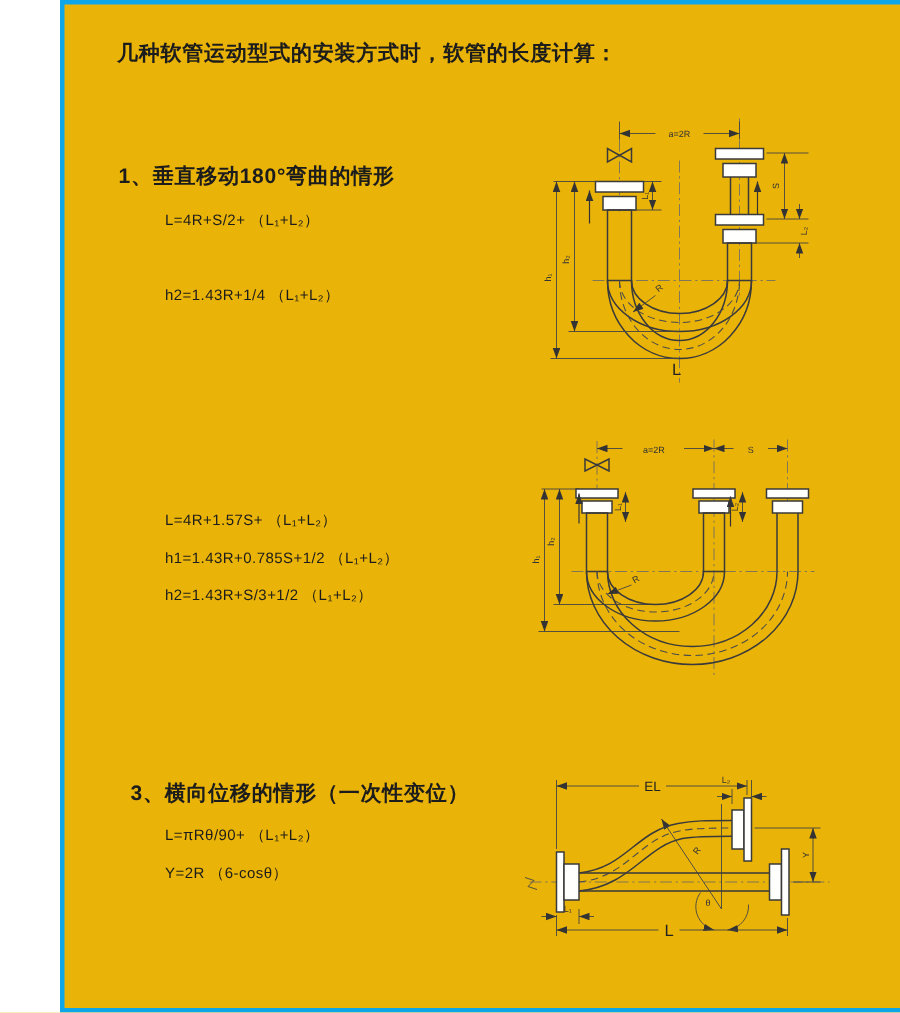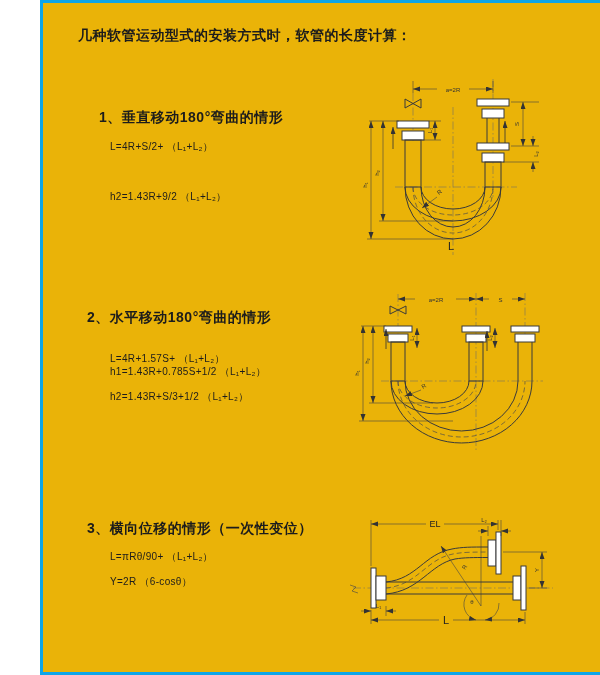--- a/index.html
+++ b/index.html
@@ -18,23 +18,23 @@
   .arr {stroke:#333;stroke-width:.8;fill:none;}
   .dimtxt{font-size:6px;fill:#333;}
 </style>
 </head>
 <body>
 
 <div class="page">
 
   <div class="title">几种软管运动型式的安装方式时，软管的长度计算：</div>
 
-  <div class="heading" style="left:56px;top:106px">1、垂直移动180°弯曲的情形</div>
+  <div class="heading" style="left:36px;top:106px">1、垂直移动180°弯曲的情形</div>
   <div class="formula" style="left:67px;top:137px">L=4R+S/2+ （L₁+L₂）</div>
-  <div class="formula" style="left:67px;top:187px">h2=1.43R+9/2 （L₁+L₂）</div>
+  <div class="formula" style="left:67px;top:187px">h2=1.43R+1/4 （L₁+L₂）</div>
 
   <svg style="left:312px;top:70px" width="285" height="192" viewBox="0 0 285 192">
     <defs>
       <pattern id="cross1" width="5" height="5" patternUnits="userSpaceOnUse">
         <path d="M0,5 L5,0 M0,0 L5,5" stroke="#555" stroke-width=".7"></path>
       </pattern>
       <marker id="arr1" markerUnits="userSpaceOnUse" markerWidth="8" markerHeight="6" refX="7" refY="2.5" orient="auto-start-reverse">
         <path d="M0,0 L7,2.5 L0,5 Z" fill="#333"></path>
       </marker>
     </defs>
@@ -106,22 +106,21 @@
     </g>
 
     <g>
       <path class="dim" d="M82,124 L67,135" marker-end="url(#arr1)"></path>
       <text x="84" y="122" class="dimtxt" font-size="8" transform="rotate(-38 84 122)">R</text>
     </g>
 
     <text x="96" y="177" text-anchor="middle" font-size="11">L</text>
   </svg>
 
-  <div class="heading" style="left:44px;top:306px">2、水平移动180°弯曲的情形</div>
-  <div class="formula" style="left:67px;top:349px">L=4R+1.57S+ （L₁+L₂）</div>
+  <div class="formula" style="left:67px;top:337px">L=4R+1.57S+ （L₁+L₂）</div>
   <div class="formula" style="left:67px;top:362px">h1=1.43R+0.785S+1/2 （L₁+L₂）</div>
   <div class="formula" style="left:67px;top:387px">h2=1.43R+S/3+1/2 （L₁+L₂）</div>
 
   <svg style="left:310px;top:286px" width="290" height="178" viewBox="0 0 290 178">
     <defs>
       <pattern id="cross2" width="5" height="5" patternUnits="userSpaceOnUse">
         <path d="M0,5 L5,0 M0,0 L5,5" stroke="#555" stroke-width=".7"></path>
       </pattern>
       <marker id="arr2" markerUnits="userSpaceOnUse" markerWidth="8" markerHeight="6" refX="7" refY="2.5" orient="auto-start-reverse">
         <path d="M0,0 L7,2.5 L0,5 Z" fill="#333"></path>

